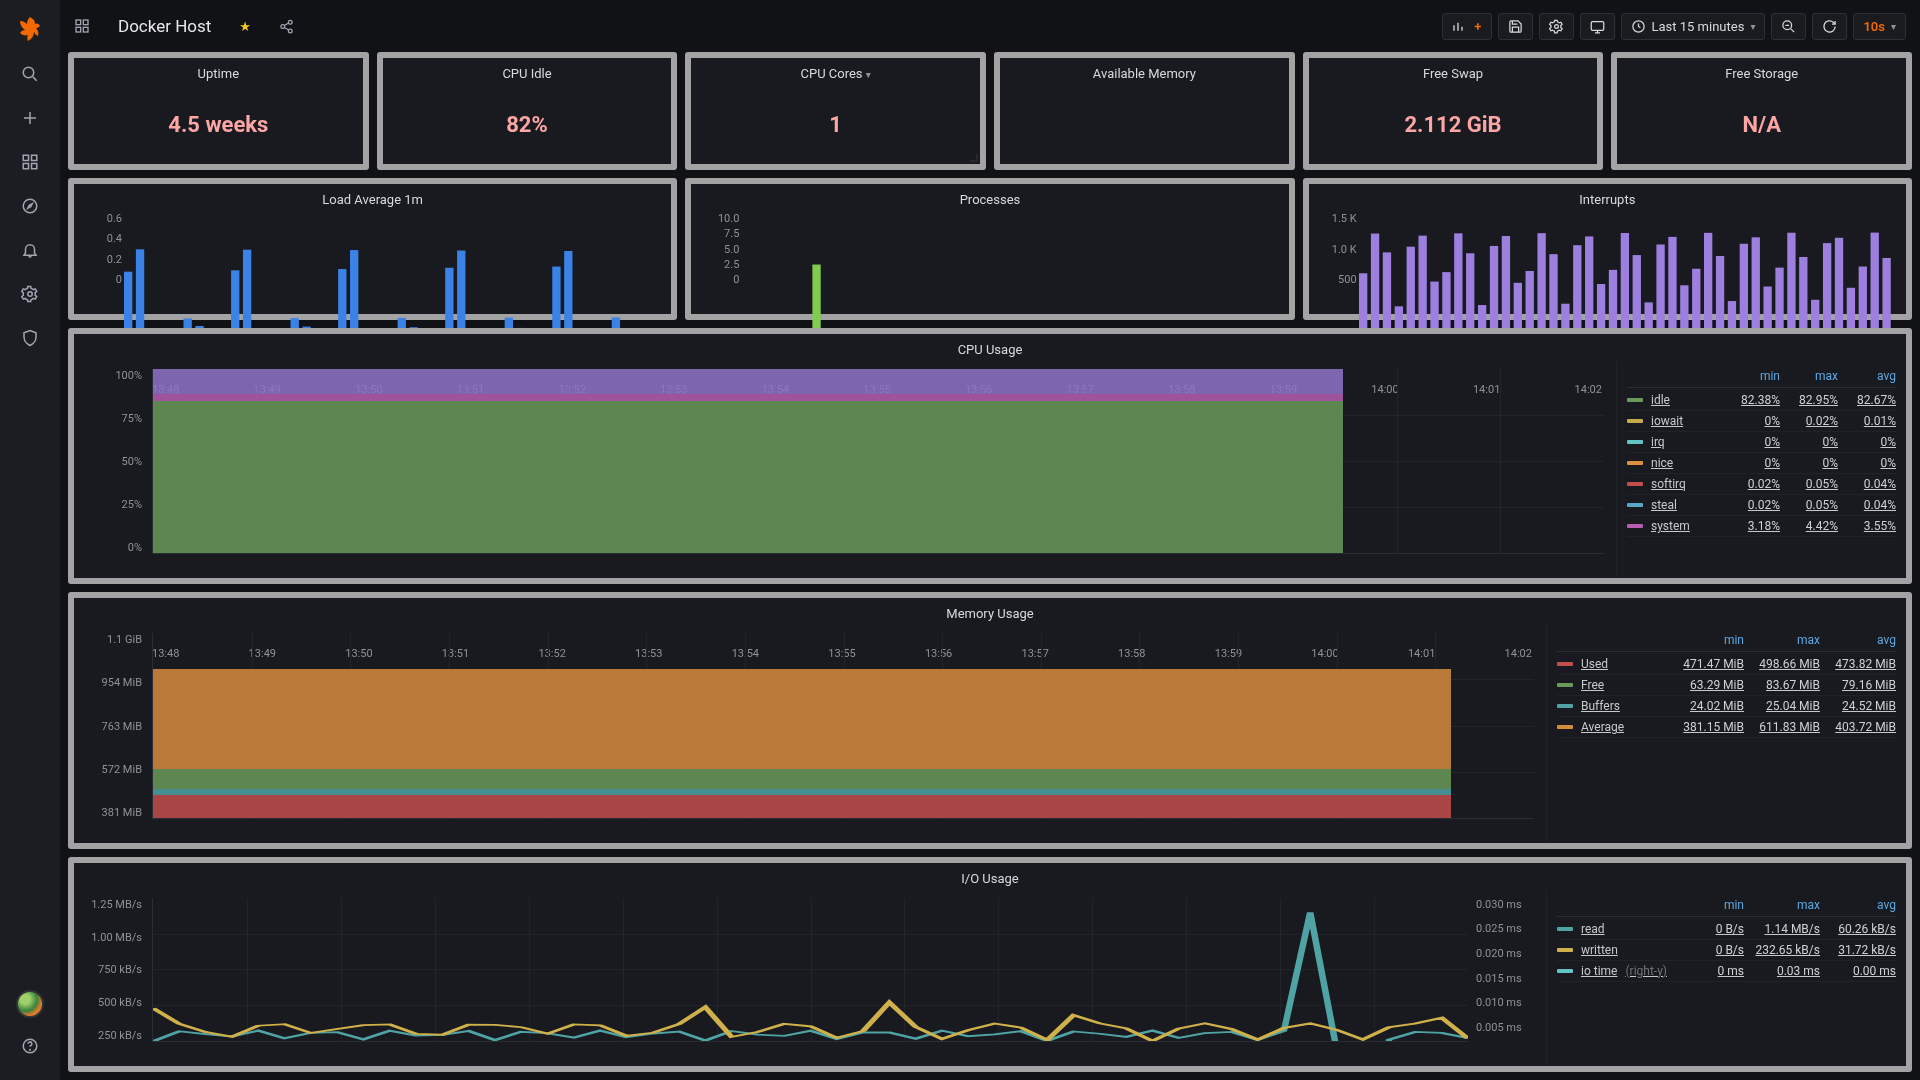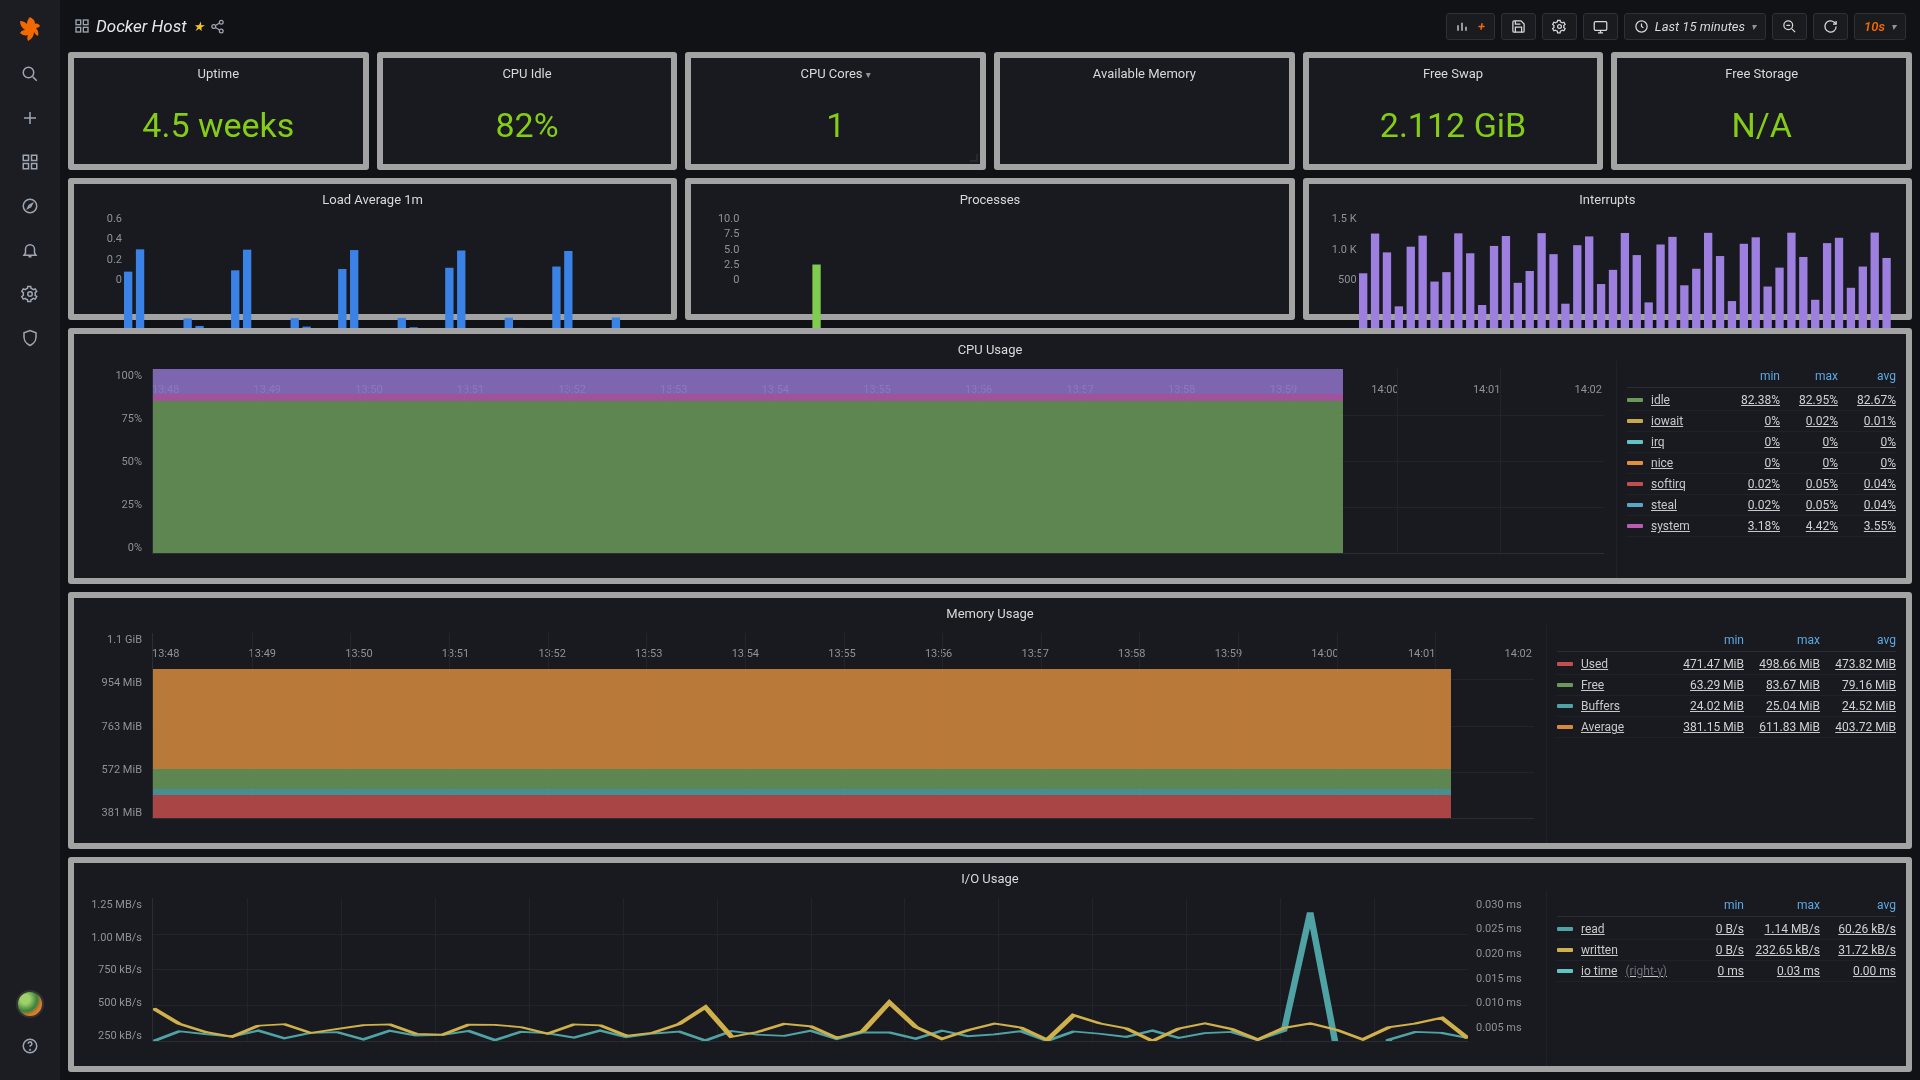--- a/index.html
+++ b/index.html
@@ -29,22 +29,21 @@
     width: 28px; height: 28px; border-radius: 50%;
     background: radial-gradient(circle at 30% 30%, #9fd06a 20%, #3a813b 50%, #e27b2e 70%);
     border: 2px solid #333;
   }
   .main {
     position: absolute; left: 60px; right: 0; top: 0; bottom: 0;
     display: flex; flex-direction: column;
   }
   .topbar {
     height: 52px; display: flex; align-items: center; padding: 0 14px;
-    gap: 6px;
-    font-style: italic;
+    gap: 28px;
   }
   .topbar .crumb-icon { color: #9fa6b2; }
   .topbar .title { font-size: 17px; color: #e6e7e8; }
   .topbar .star { color: #f7c325; }
   .topbar .right { margin-left: auto; display: flex; gap: 6px; align-items: center; }
   .btn {
     background: #191b1f; border: 1px solid #2d3038; color: #d8d9da;
     padding: 5px 9px; border-radius: 3px; font-size: 13px;
     display: inline-flex; align-items: center; gap: 6px; cursor: pointer;
   }
@@ -55,21 +54,21 @@
     background: #181a1f; border: 6px solid #a3a3a3; border-radius: 3px;
     display: flex; flex-direction: column; position: relative;
   }
   .panel-title {
     text-align: center; font-size: 13px; color: #d8d9da; padding: 8px 0 4px 0;
   }
   .singlestat {
     flex: 1; display: flex; align-items: center; justify-content: center;
   }
   .singlestat .num {
-    font-size: 34px; color: #84cc16; font-weight: 400;
+    font-size: 22px; color: #fca5a5; font-weight: 700;
     display: flex; align-items: baseline; gap: 8px;
   }
   .row-stats .panel { flex: 1; height: 118px; }
   .row-mini .panel { flex: 1; height: 142px; }
   .mini-chart { flex: 1; position: relative; margin: 0 12px 4px 50px; }
   .mini-chart svg { width: 100%; height: 100%; }
   .mini-yaxis { position: absolute; left: 10px; top: 28px; bottom: 28px; width: 38px;
     display: flex; flex-direction: column; justify-content: space-between; text-align: right;
     font-size: 11px; color: #8e9299; }
   .mini-xaxis { display: flex; justify-content: space-between; font-size: 11px; color: #8e9299;

